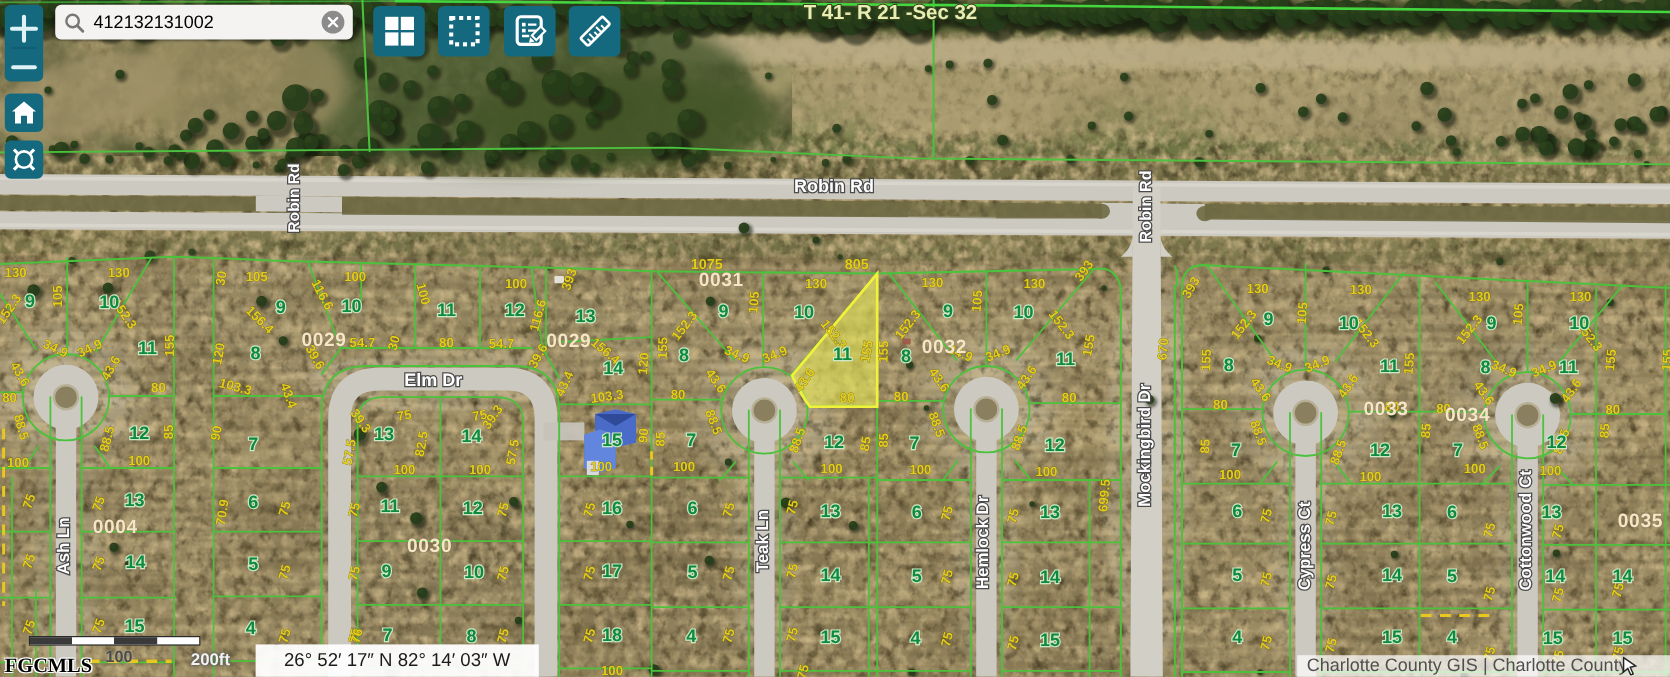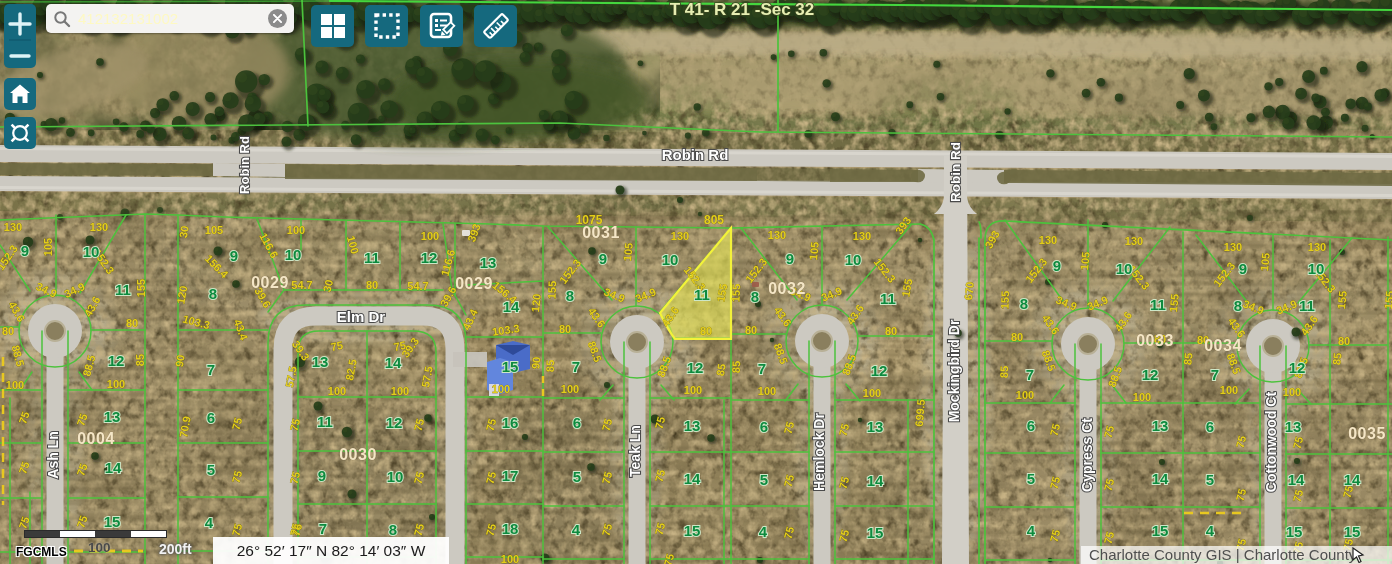--- a/index.html
+++ b/index.html
@@ -1687,21 +1687,21 @@
   <line x1="7" y1="52" x2="25" y2="52"></line>
  </g>
  <line x1="5" y1="36" x2="27" y2="36" stroke="#0f5568" stroke-width="1"></line>
 </svg>
 
 <div style="position:absolute;left:46px;top:4px;width:248px;height:29px;background:#f4f3f1;border-radius:5px;box-shadow:0 1px 2px rgba(0,0,0,0.35);"></div>
 <svg style="position:absolute;left:52px;top:9px;" width="20" height="20" viewBox="0 0 20 20">
  <circle cx="8.5" cy="8.5" r="5.2" fill="none" stroke="#777" stroke-width="2"></circle>
  <line x1="12.5" y1="12.5" x2="17" y2="17" stroke="#777" stroke-width="2.4" stroke-linecap="round"></line>
 </svg>
-<div style="position:absolute;left:78px;top:4px;height:29px;display:flex;align-items:center;font-size:15px;color:#fef9c3;">412132131002</div>
+<div style="position:absolute;left:78px;top:4px;height:29px;display:flex;align-items:center;font-size:15px;color:#000000;">412132131002</div>
 <div style="position:absolute;left:268px;top:9px;width:19px;height:19px;border-radius:50%;background:#8b8b8b;display:flex;align-items:center;justify-content:center;">
  <svg width="9" height="9" viewBox="0 0 10 10">
       <path d="M1,1 L9,9 M9,1 L1,9" stroke="#fff" stroke-width="2.2" stroke-linecap="round"></path>
     </svg>
 </div>
 
 <div class="btn" style="left:311px;top:5px;width:43px;height:42px;">
  <svg width="26" height="26" viewBox="0 0 26 26">
       <g fill="#fff">
   <rect x="1" y="1" width="11" height="11"></rect>
@@ -1762,20 +1762,20 @@
     </svg>
 </div>
 
 <svg style="position:absolute;left:24px;top:530px;" width="145" height="9" viewBox="0 0 145 9">
  <rect x="0.5" y="0.5" width="142" height="7" fill="#fff" stroke="#2a2a2a" stroke-width="1"></rect>
  <rect x="1" y="1" width="35" height="6" fill="#3a3a3a"></rect>
  <rect x="71" y="1" width="36" height="6" fill="#3a3a3a"></rect>
 </svg>
 <div style="position:absolute;left:88px;top:540px;font-size:13.5px;font-weight:bold;color:#4a4a4a;text-shadow:0 0 2px #cfc8b0;">100</div>
 <div style="position:absolute;left:159px;top:541px;font-size:14px;font-weight:bold;color:#f2f2f2;text-shadow:0 0 3px #555,0 0 3px #555;">200ft</div>
-<div style="position:absolute;left:16px;top:545px;font-size:12px;font-weight:bold;color:#000;text-shadow:-1px -1px 0 #fff,1px -1px 0 #fff,-1px 1px 0 #fff,1px 1px 0 #fff;">FGCMLS</div>
+<div style="position:absolute;left:4px;top:545px;font-size:17px;font-weight:bold;color:#000;text-shadow:-1px -1px 0 #fff,1px -1px 0 #fff,-1px 1px 0 #fff,1px 1px 0 #fff;font-family:Liberation Serif, serif;">FGCMLS</div>
 
 <div style="position:absolute;left:213px;top:537px;width:236px;height:27px;background:rgba(255,255,255,0.95);display:flex;align-items:center;justify-content:center;font-size:15.5px;color:#1b1b1b;">26°&nbsp;52′&nbsp;17″&nbsp;N&nbsp;82°&nbsp;14′&nbsp;03″&nbsp;W</div>
 
 <div style="position:absolute;left:1081px;top:546px;width:311px;height:18px;background:rgba(255,255,255,0.72);"></div>
 <div style="position:absolute;left:1089px;top:546px;font-size:15px;color:#4f4f4f;white-space:nowrap;">Charlotte County GIS | Charlotte County </div>
 <svg style="position:absolute;left:1350px;top:547px;" width="16" height="16" viewBox="0 0 16 16">
  <path d="M3,1 L13,8 L8.5,9 L11,14.5 L9,15.5 L6.5,10 L3,13 Z" fill="#fff" stroke="#222" stroke-width="1.2"></path>
 </svg>
 </body></html>

